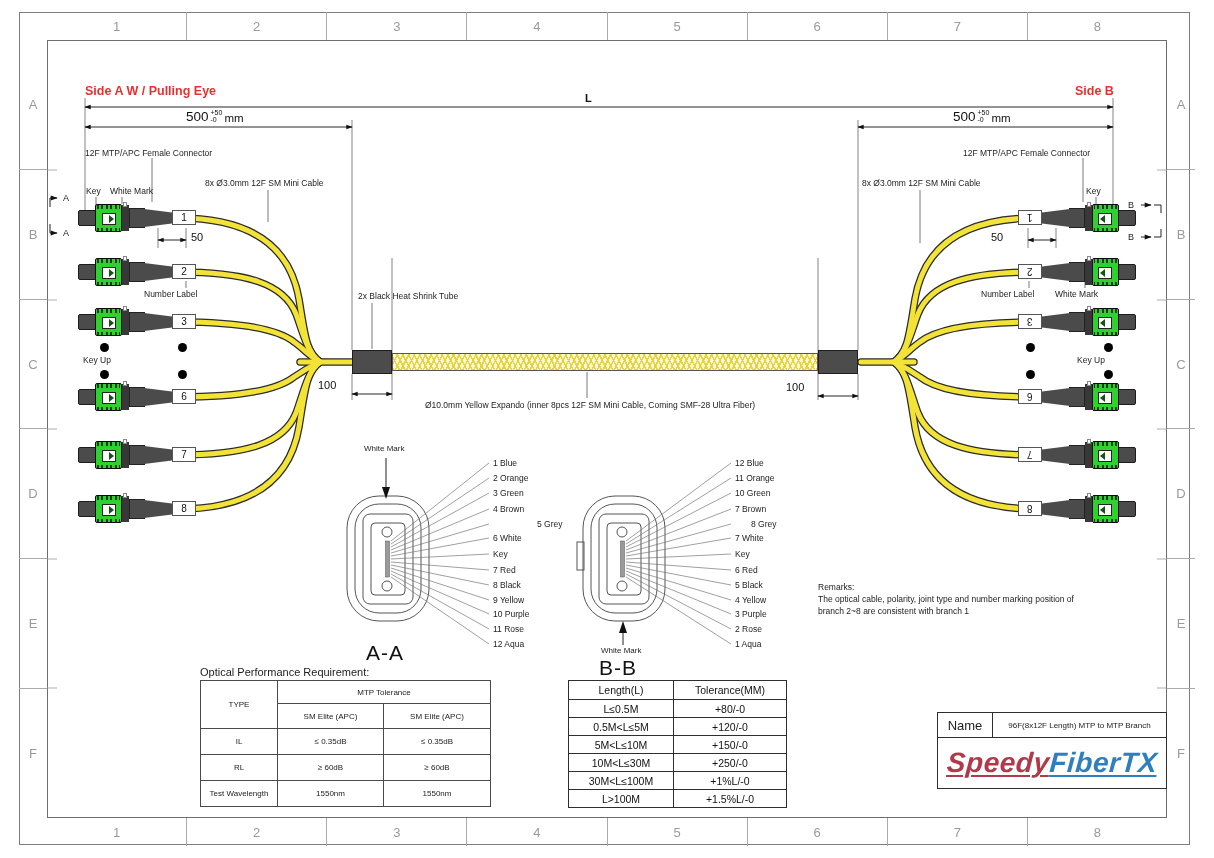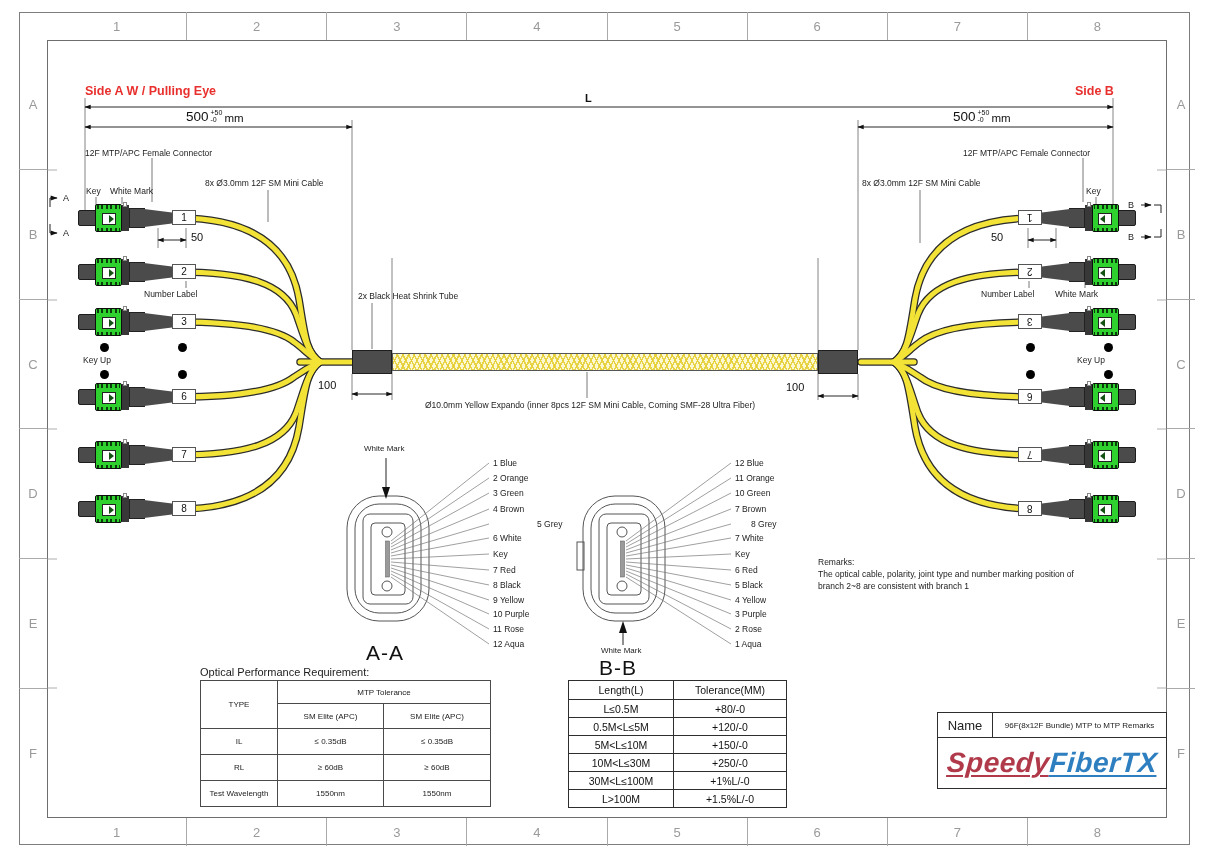--- a/index.html
+++ b/index.html
@@ -81,21 +81,21 @@
   .tb-row { display:flex; border-bottom:1.4px solid #2e2e2e; }
   .tb-row:last-child { border-bottom:none; }
   .tb-label { width:55px; border-right:1.4px solid #2e2e2e; display:flex; align-items:center; justify-content:center; font-size:13px; color:#222; }
   .tb-value { flex:1; display:flex; align-items:center; justify-content:center; font-size:8px; color:#222; }
   .tb-name { height:25px; } .tb-draw { height:22px; }
   .tb-logo { height:50px; display:flex; align-items:center; justify-content:center; }
   .logo { font-style:italic; font-weight:bold; font-size:28px; letter-spacing:0.5px; transform:skewX(-4deg); white-space:nowrap; }
   .logo-p1 { color:#b0394a; text-decoration:underline; text-decoration-thickness:1.5px; text-underline-offset:3px; }
   .logo-p2 { color:#2e7fc0; text-decoration:underline; text-decoration-thickness:1.5px; text-underline-offset:3px; }
 
-  .remarks { position:absolute; left:818px; top:556px; width:330px; font-size:8.5px; line-height:12px; color:#1c1c1c; }
+  .remarks { position:absolute; left:818px; top:581px; width:330px; font-size:8.5px; line-height:12px; color:#1c1c1c; }
   .wm-lbl { position:absolute; font-size:8px; color:#1c1c1c; white-space:nowrap; }
 </style>
 </head>
 <body>
 
 <div class="sheet">
 
   <div class="outer-border"></div>
   <div class="inner-border"></div>
 
@@ -635,21 +635,21 @@
     <tr>
           <td>L&gt;100M</td>
           <td>+1.5%L/-0</td>
         </tr>
   </tbody>
     </table>
 
   <div class="tblock">
     <div class="tb-row tb-name">
       <div class="tb-label">Name</div>
-      <div class="tb-value">96F(8x12F Bundle) MTP to MTP Remarks</div>
+      <div class="tb-value">96F(8x12F Length) MTP to MTP Branch</div>
     </div>
     <div class="tb-row tb-logo">
       <div class="logo">
         <span class="logo-p1">Speedy</span><span class="logo-p2">FiberTX</span>
       </div>
     </div>
   </div>
 
 </div>
 

